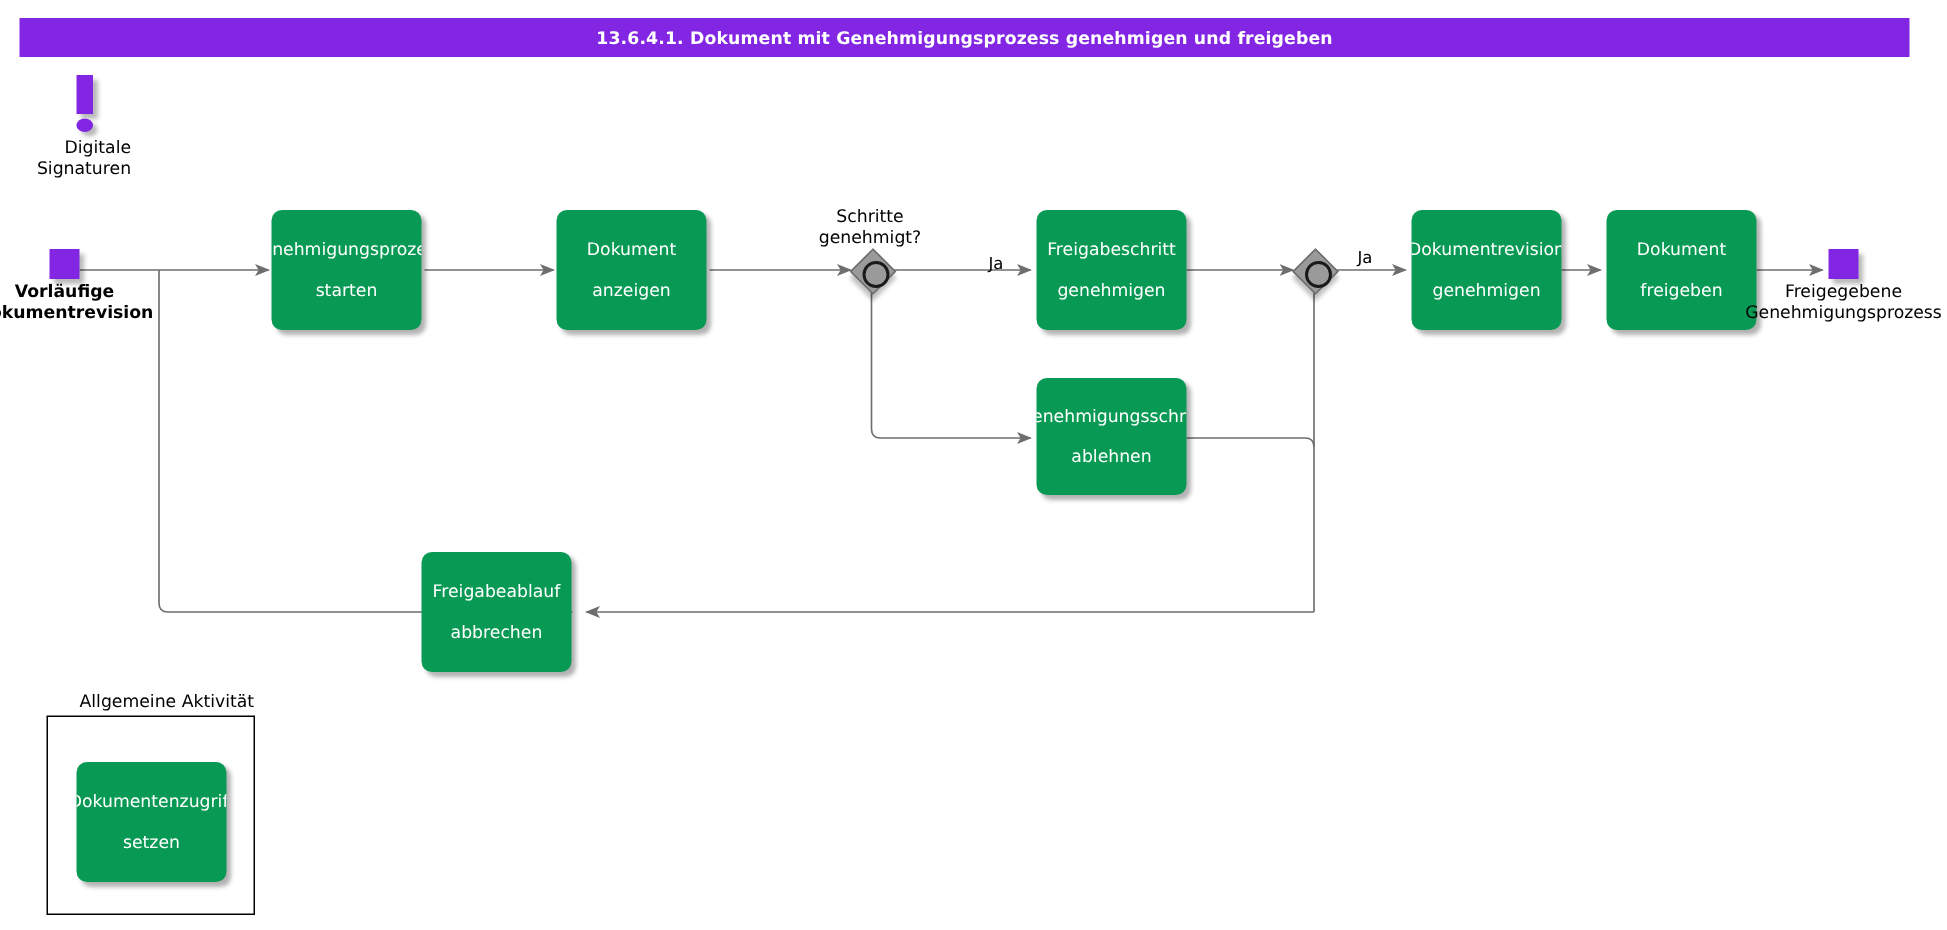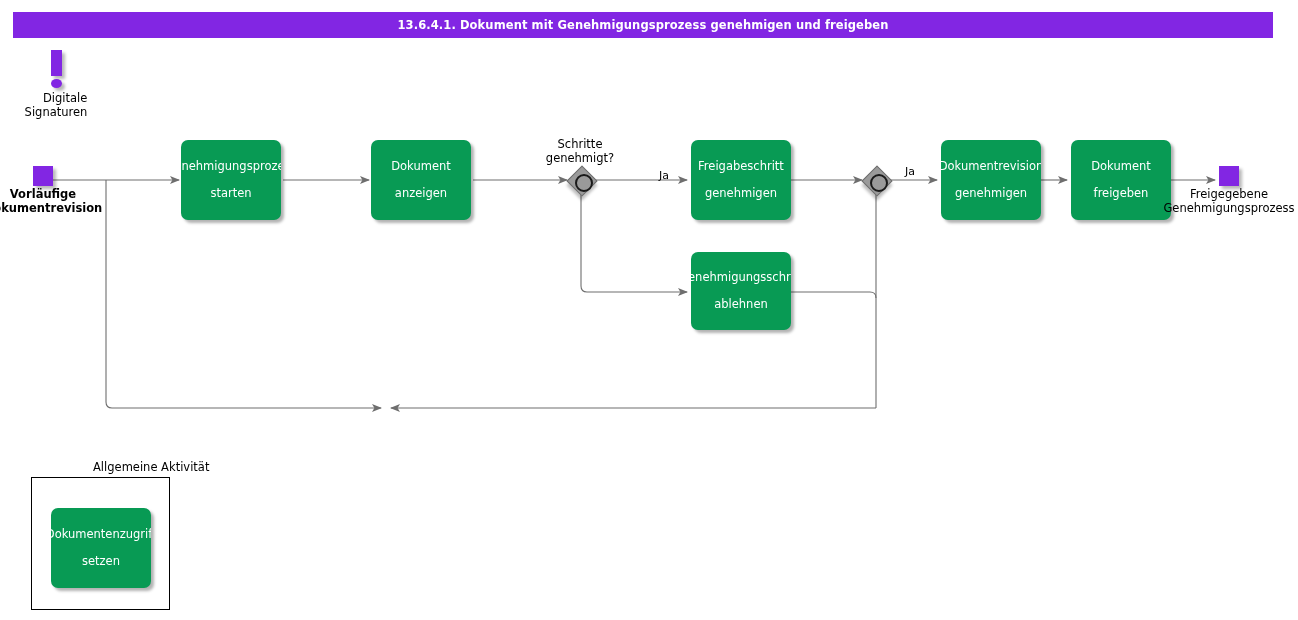--- a/index.html
+++ b/index.html
@@ -89,21 +89,21 @@
     text-align:center;white-space:nowrap;
   }
   .edgelabel{
     position:absolute;font-size:11px;line-height:12px;color:#000;
     white-space:nowrap;
     text-align:center;
   }
 
   
   .legend-title{
-    position:absolute;font-size:11.5px;color:#000;white-space:nowrap;margin-left:40px;
+    position:absolute;font-size:11.5px;color:#000;white-space:nowrap;
   }
   .legend-box{
     position:absolute;border:1px solid #000;background:#ffffff;
   }
 </style>
 </head>
 <body>
 
 <div id="canvas">
 
@@ -221,20 +221,26 @@
   </div>
 
   <div class="datanode" style="left:1218px;top:166px;width:20px;text-decoration:underline;">
     <div class="sq"></div>
     <div class="cap">
       <span>Freigegebene</span><br>
       <span>Genehmigungsprozess</span>
     </div>
   </div>
 
+  <div class="act" style="left:280px;top:368px;width:100px;height:80px;">
+    <span>
+      <span>Freigabeablauf</span><br>
+      <span>abbrechen</span>
+    </span>
+  </div>
 
   <div class="legend-title" style="left:52px;top:460px;">Allgemeine Aktivität</div>
   <div class="legend-box" style="left:30px;top:477px;width:137px;height:131px;"></div>
   <div class="act" style="left:50px;top:508px;width:100px;height:80px;">
     <span>
       <span>Dokumentenzugriff</span><br>
       <span>setzen</span>
     </span>
   </div>
 

